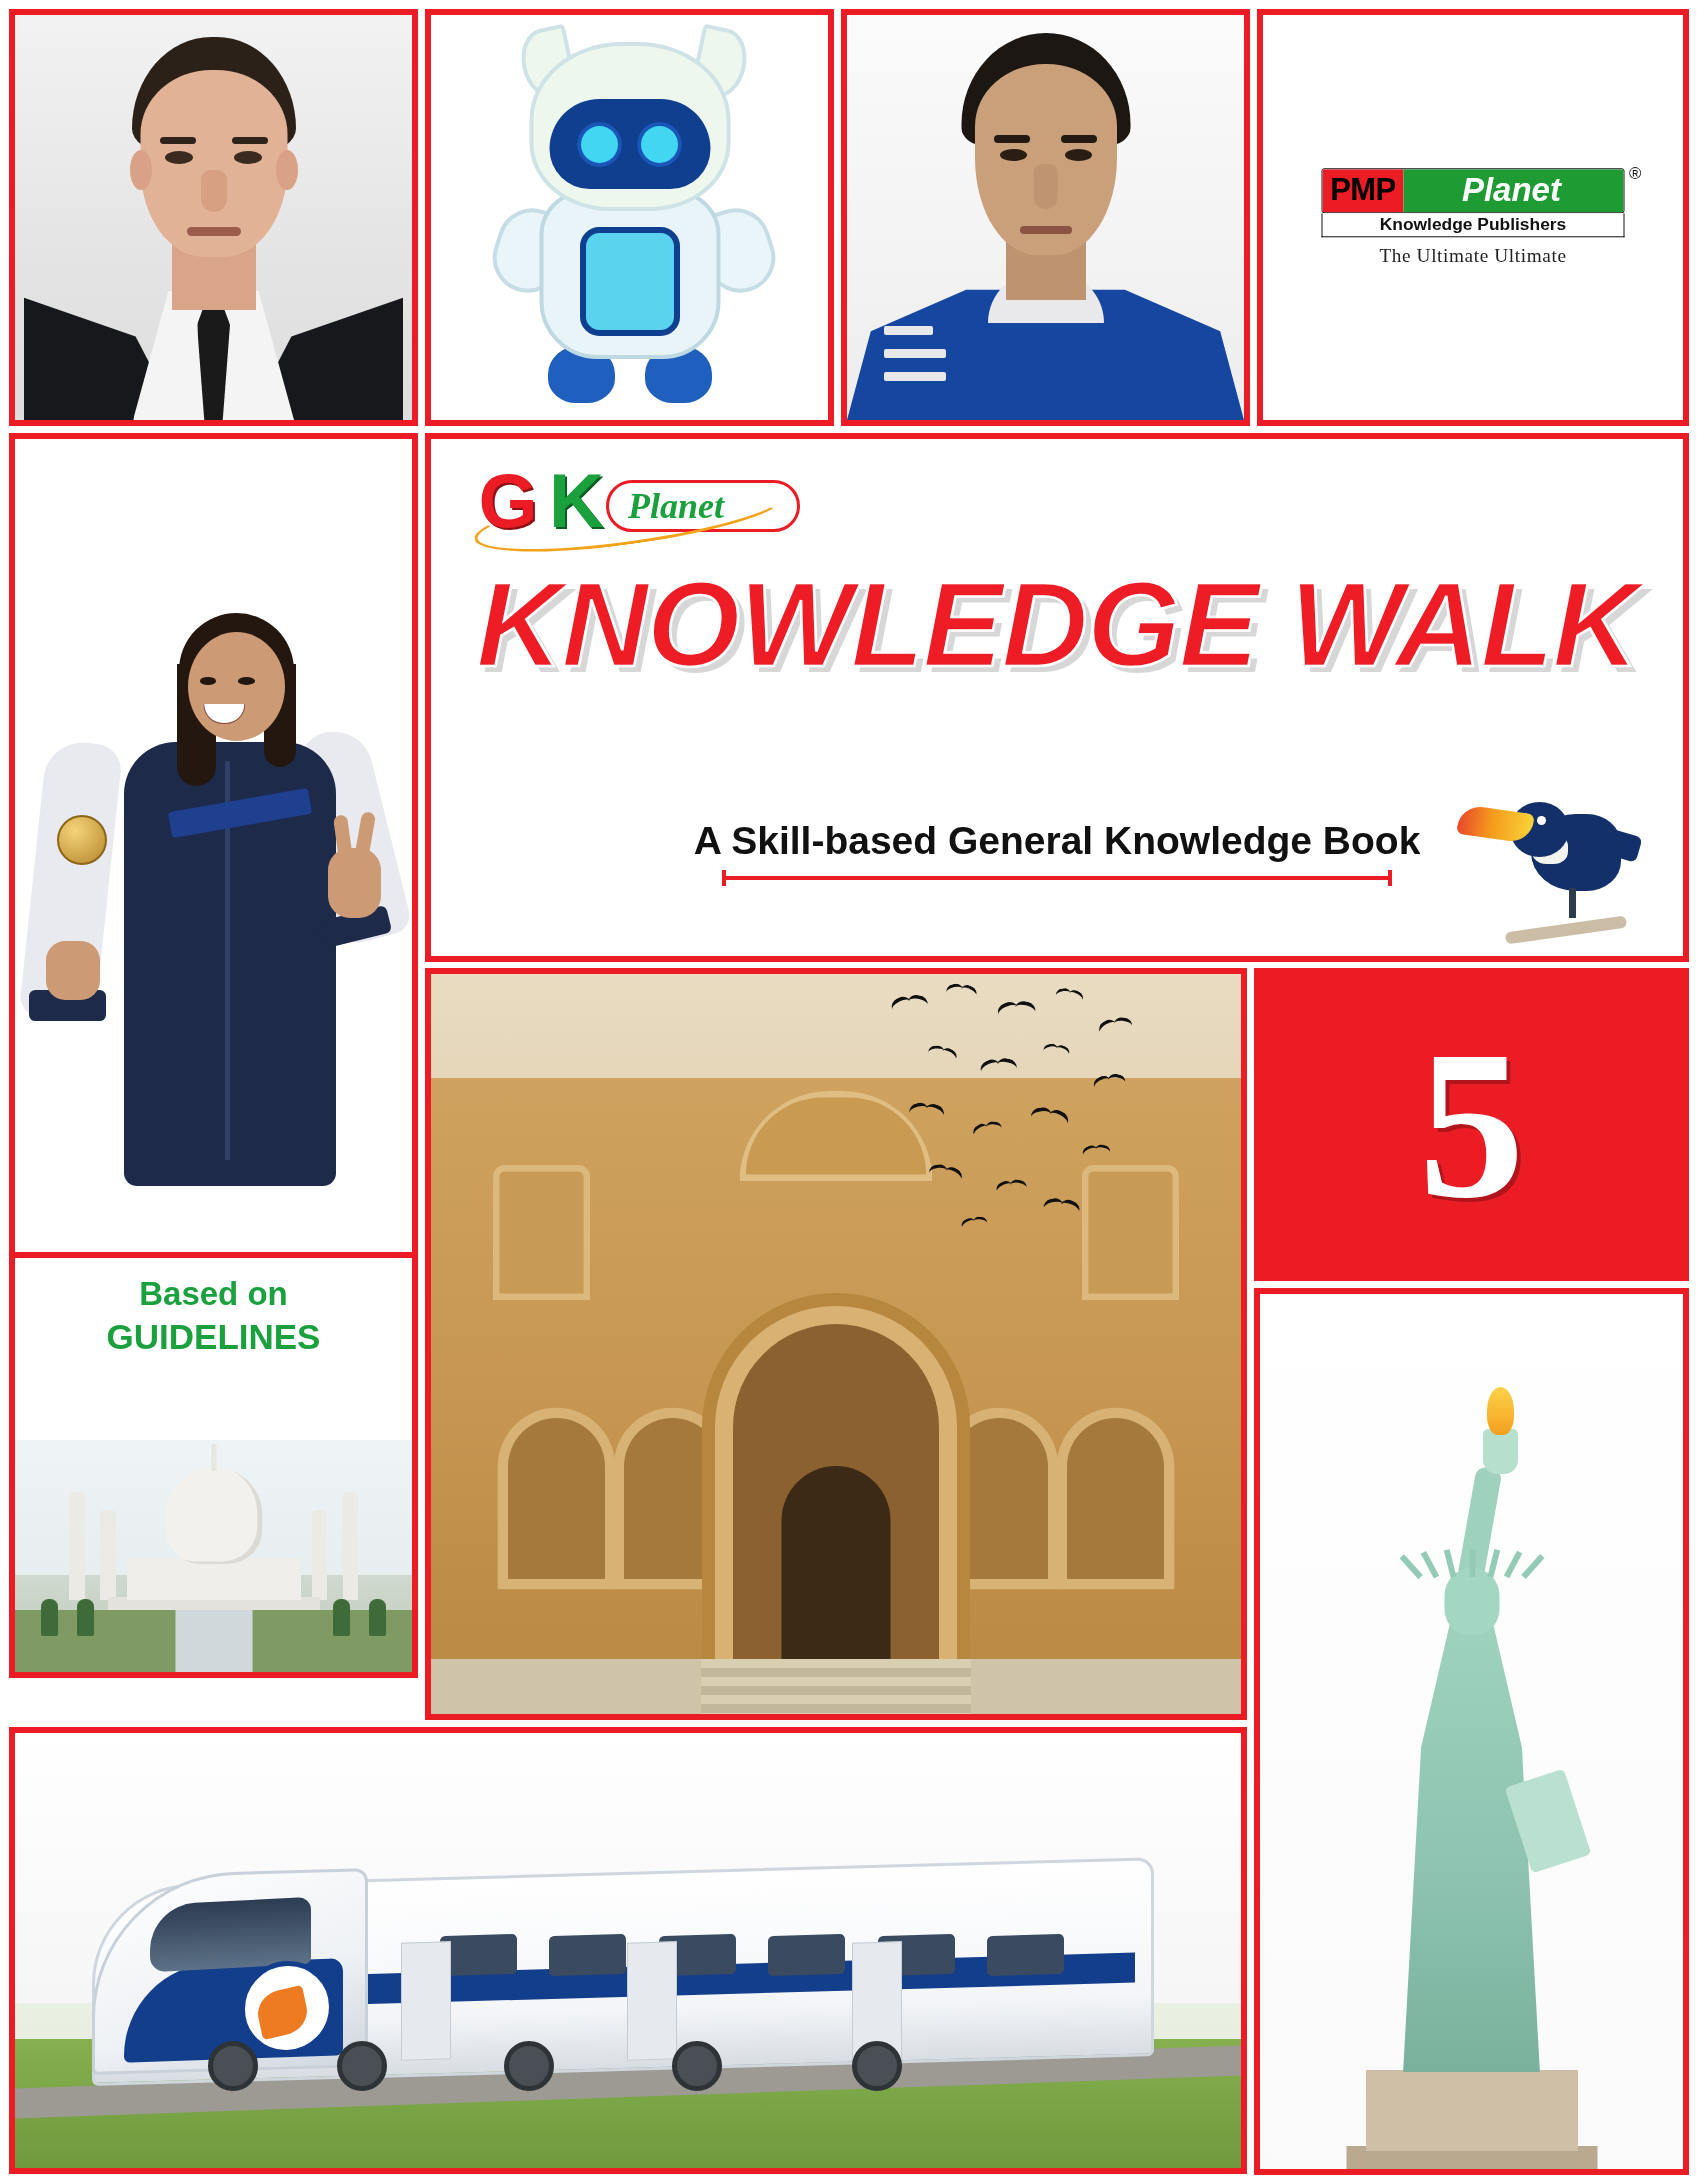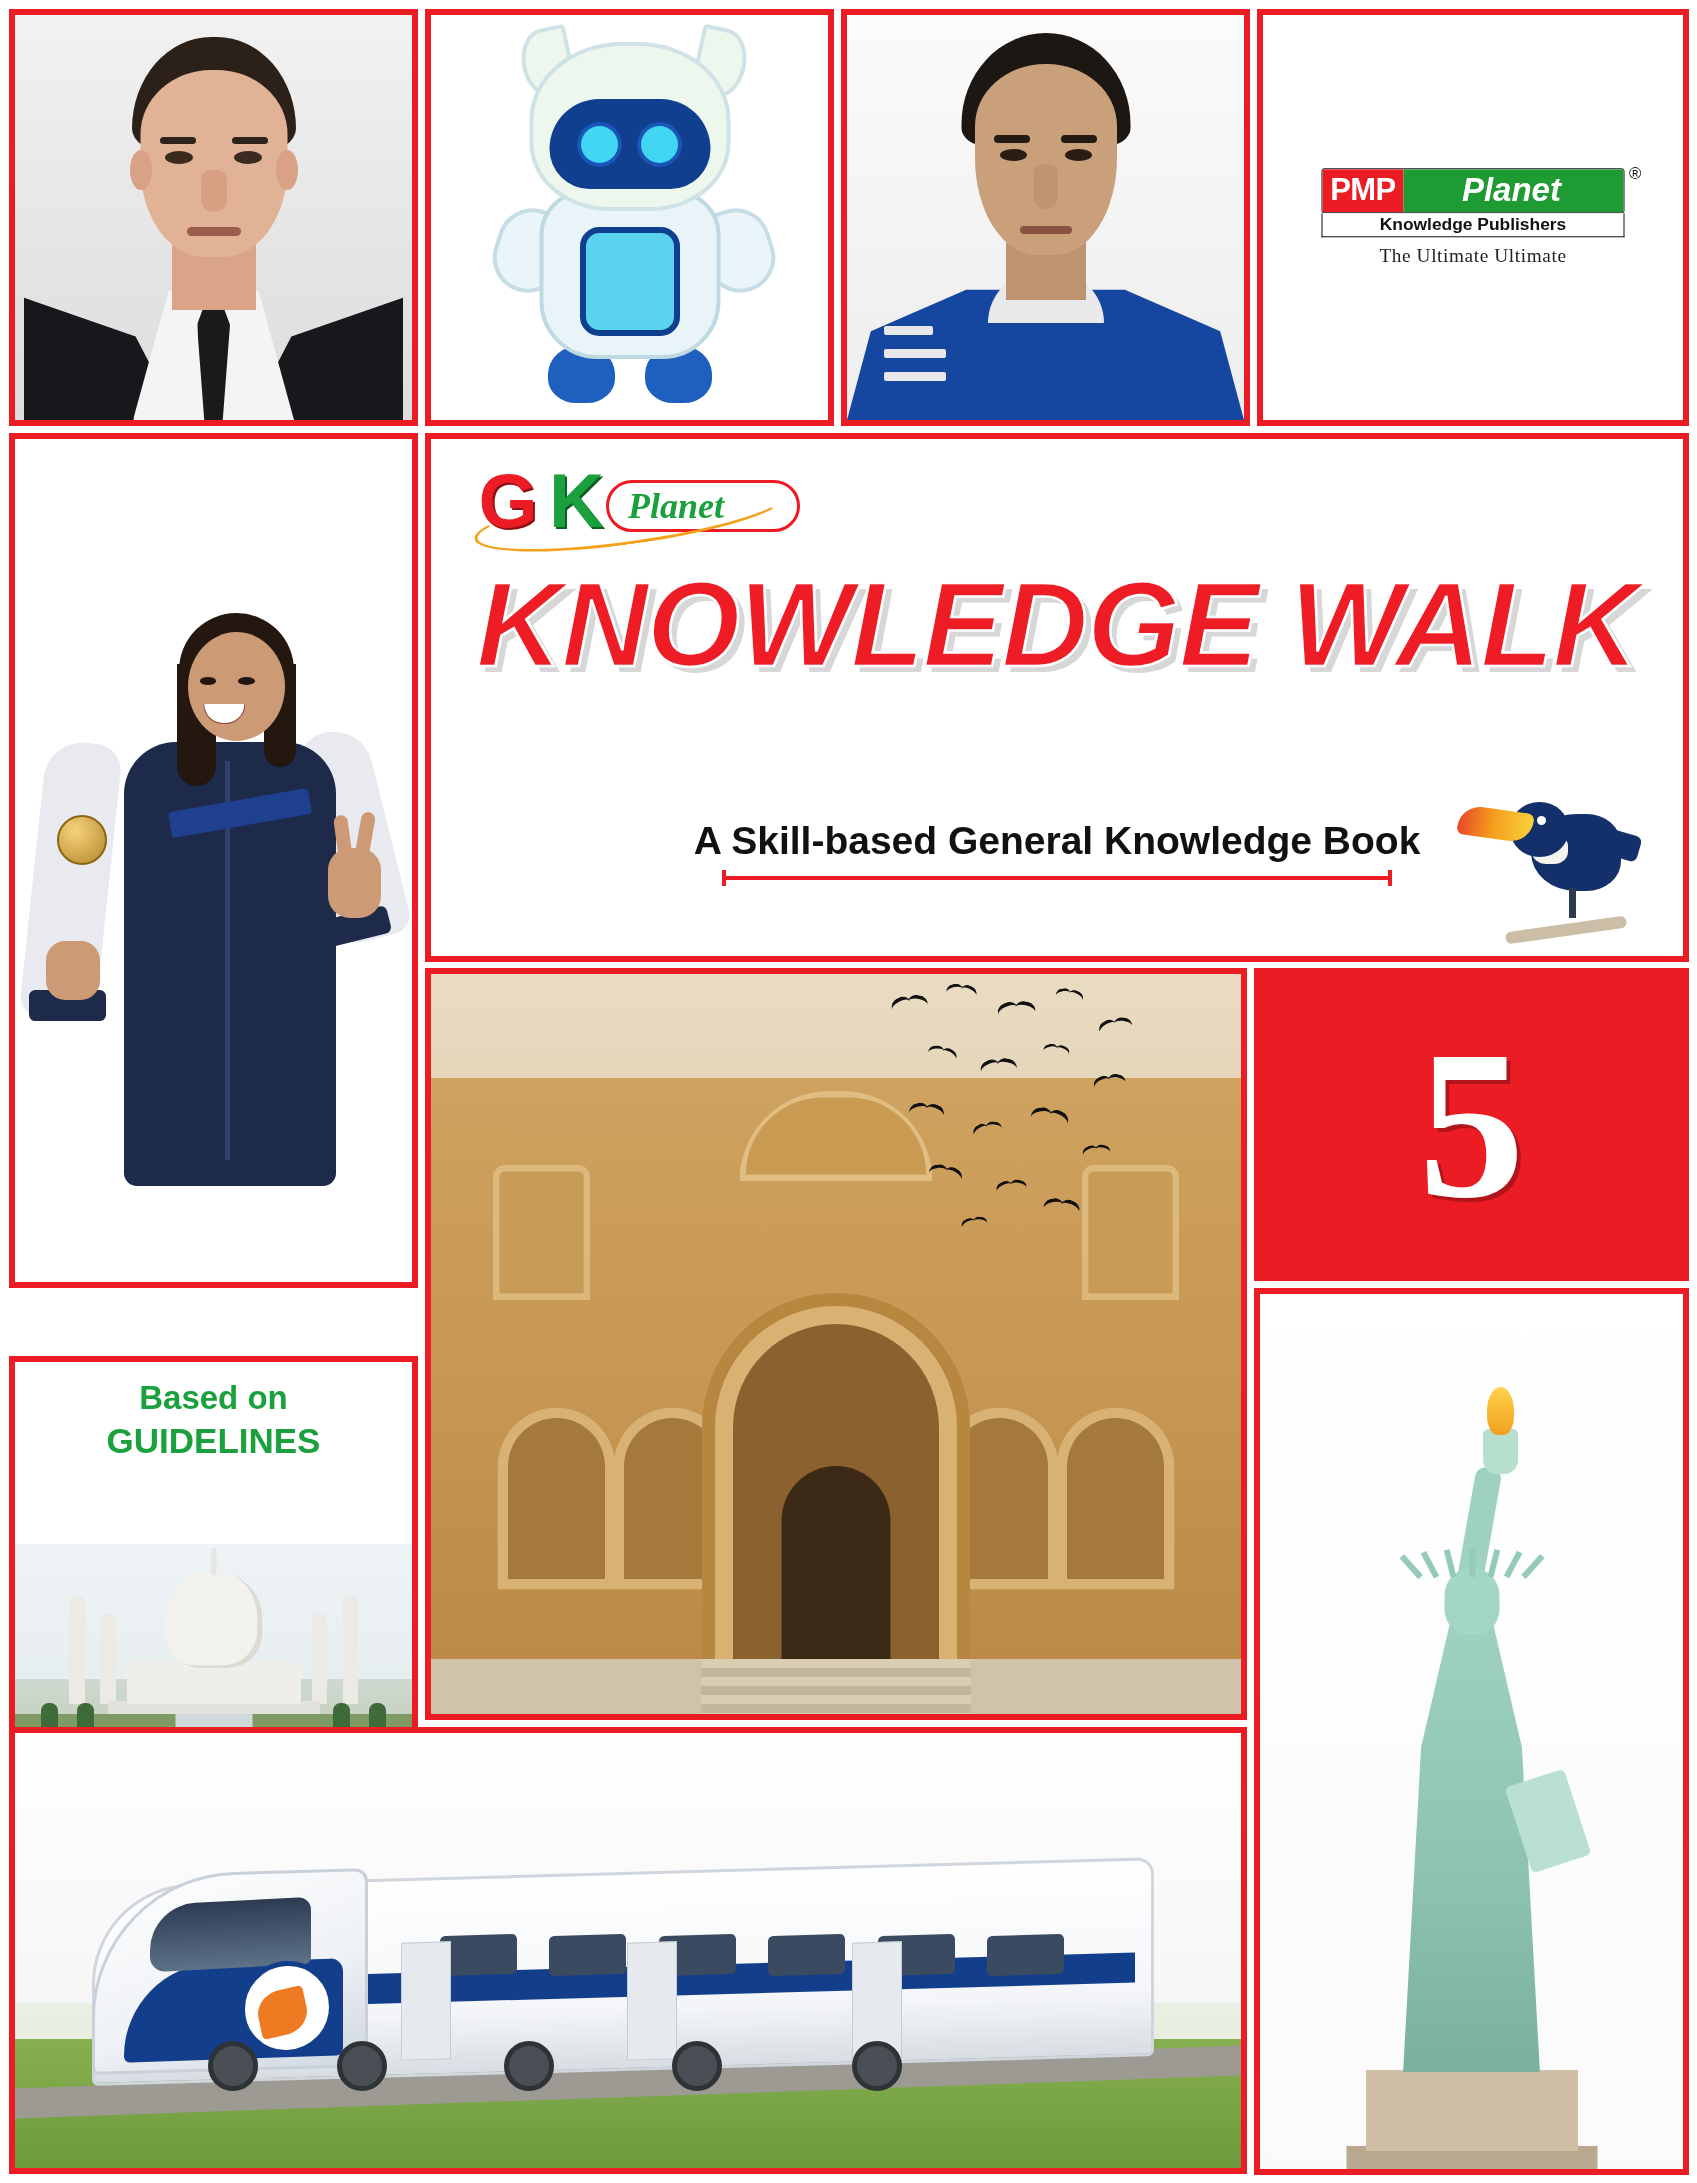--- a/index.html
+++ b/index.html
@@ -31,21 +31,21 @@
   #tile-elon   { left: 9px;   top: 9px;   width: 409px;  height: 417px; }
   #tile-robot  { left: 425px;  top: 9px;   width: 409px;  height: 417px; }
   #tile-astro  { left: 841px; top: 9px;   width: 409px;  height: 417px; }
   #tile-pmp    { left: 1257px; top: 9px;   width: 432px;  height: 417px; }
 
   
   #tile-shooter { left: 9px; top: 433px; width: 409px; height: 855px; }
   #tile-title   { left: 425px; top: 433px; width: 1264px; height: 529px; }
 
   
-  #tile-ncf     { left: 9px;   top: 1356px; width: 409px;  height: 426px; }
+  #tile-ncf     { left: 9px;   top: 1252px; width: 409px;  height: 426px; }
   #tile-fort    { left: 425px;  top: 968px; width: 822px; height: 752px; }
   #tile-number  { left: 1254px; top: 968px; width: 435px;  height: 313px; background:#ec1c24; }
   #tile-liberty { left: 1254px; top: 1288px; width: 435px;  height: 887px; }
   #tile-train   { left: 9px;   top: 1727px; width: 1238px; height: 447px; }
 
   
   .elon-bg {
     position: absolute; inset: 0;
     background: linear-gradient(180deg,#f2f2f2 0%, #e4e4e4 60%, #dddddd 100%);
   }
@@ -208,21 +208,21 @@
   #tile-pmp .pmp-wrap {
     position: absolute; left: 50%; top: 50%; transform: translate(-50%,-50%);
     width: 303px; text-align: center;
   }
   .pmp-logo-row {
     display: flex; align-items: stretch; justify-content: center;
     border: 1.9px solid #111; border-radius: 2.6px; overflow: hidden;
     background: #ffffff;
   }
   .pmp-red {
-    background: #ec1c24; color: #ffffff; font-weight: bold;
+    background: #ec1c24; color: #000000; font-weight: bold;
     font-size: 31px; padding: 2.6px 7.7px; letter-spacing: -0.6px;
     display: flex; align-items: center;
   }
   .pmp-green {
     background: #1f9b33; color: #ffffff; font-style: italic; font-weight: bold;
     font-size: 33px; padding: 2.6px 10.3px 2.6px 6.4px; flex: 1;
     display: flex; align-items: center; justify-content: center;
   }
   .pmp-reg {
     position: absolute; right: -16.7px; top: -3.9px; font-size: 16.7px; color: #111;

